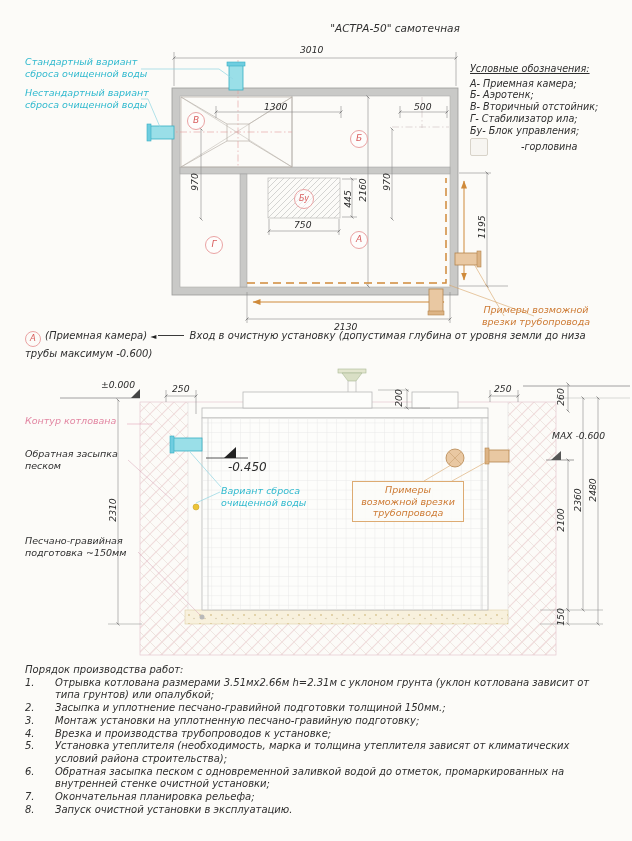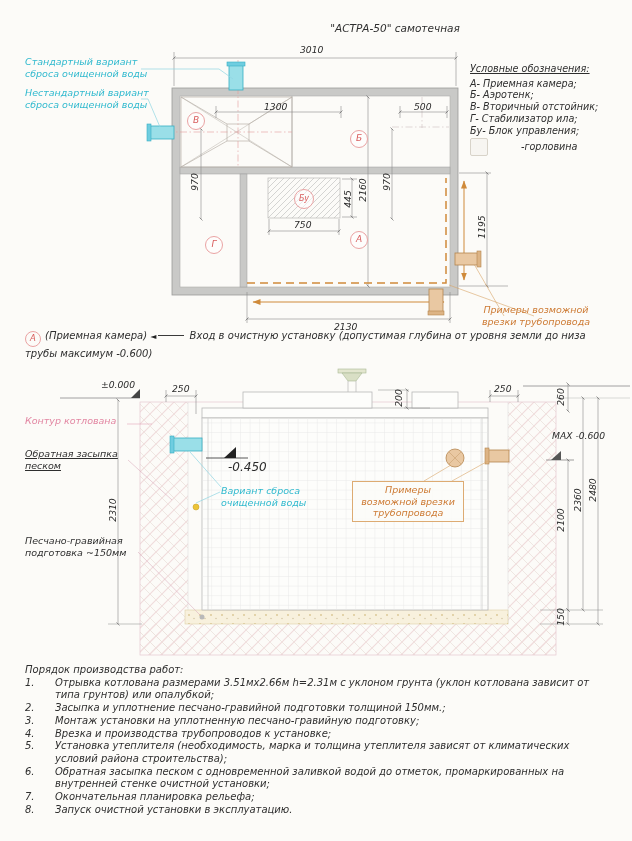--- a/index.html
+++ b/index.html
@@ -289,21 +289,21 @@
 
   <div class="note" style="top:329px;">
     <span class="nmk">А</span><span>(Приемная камера)</span>
     <span class="tri">◄</span><span class="arrline"></span>
     <span>Вход в очистную установку (допустимая глубина от уровня земли до низа трубы максимум -0.600)</span>
   </div>
 
   <div class="dimt" style="left:101px;top:379px;">±0.000</div>
   <div class="dimt" style="left:172px;top:383px;">250</div>
   <div class="lbl pink" style="left:25px;top:415px;">Контур котлована</div>
-  <div class="lbl" style="left:25px;top:448px;text-decoration:underline;">Обратная засыпка
+  <div class="lbl" style="left:25px;top:448px;">Обратная засыпка
 песком</div>
   <div class="dimt big" style="left:228px;top:460px;">-0.450</div>
   <div class="lbl cyan" style="left:221px;top:485px;">Вариант сброса
 очищенной воды</div>
   <div class="lbl" style="left:25px;top:535px;">Песчано-гравийная
 подготовка ~150мм</div>
   <div class="obox orange">Примеры возможной
 врезки трубопровода</div>
   <div class="dimt" style="left:552px;top:430px;">MAX -0.600</div>
 

